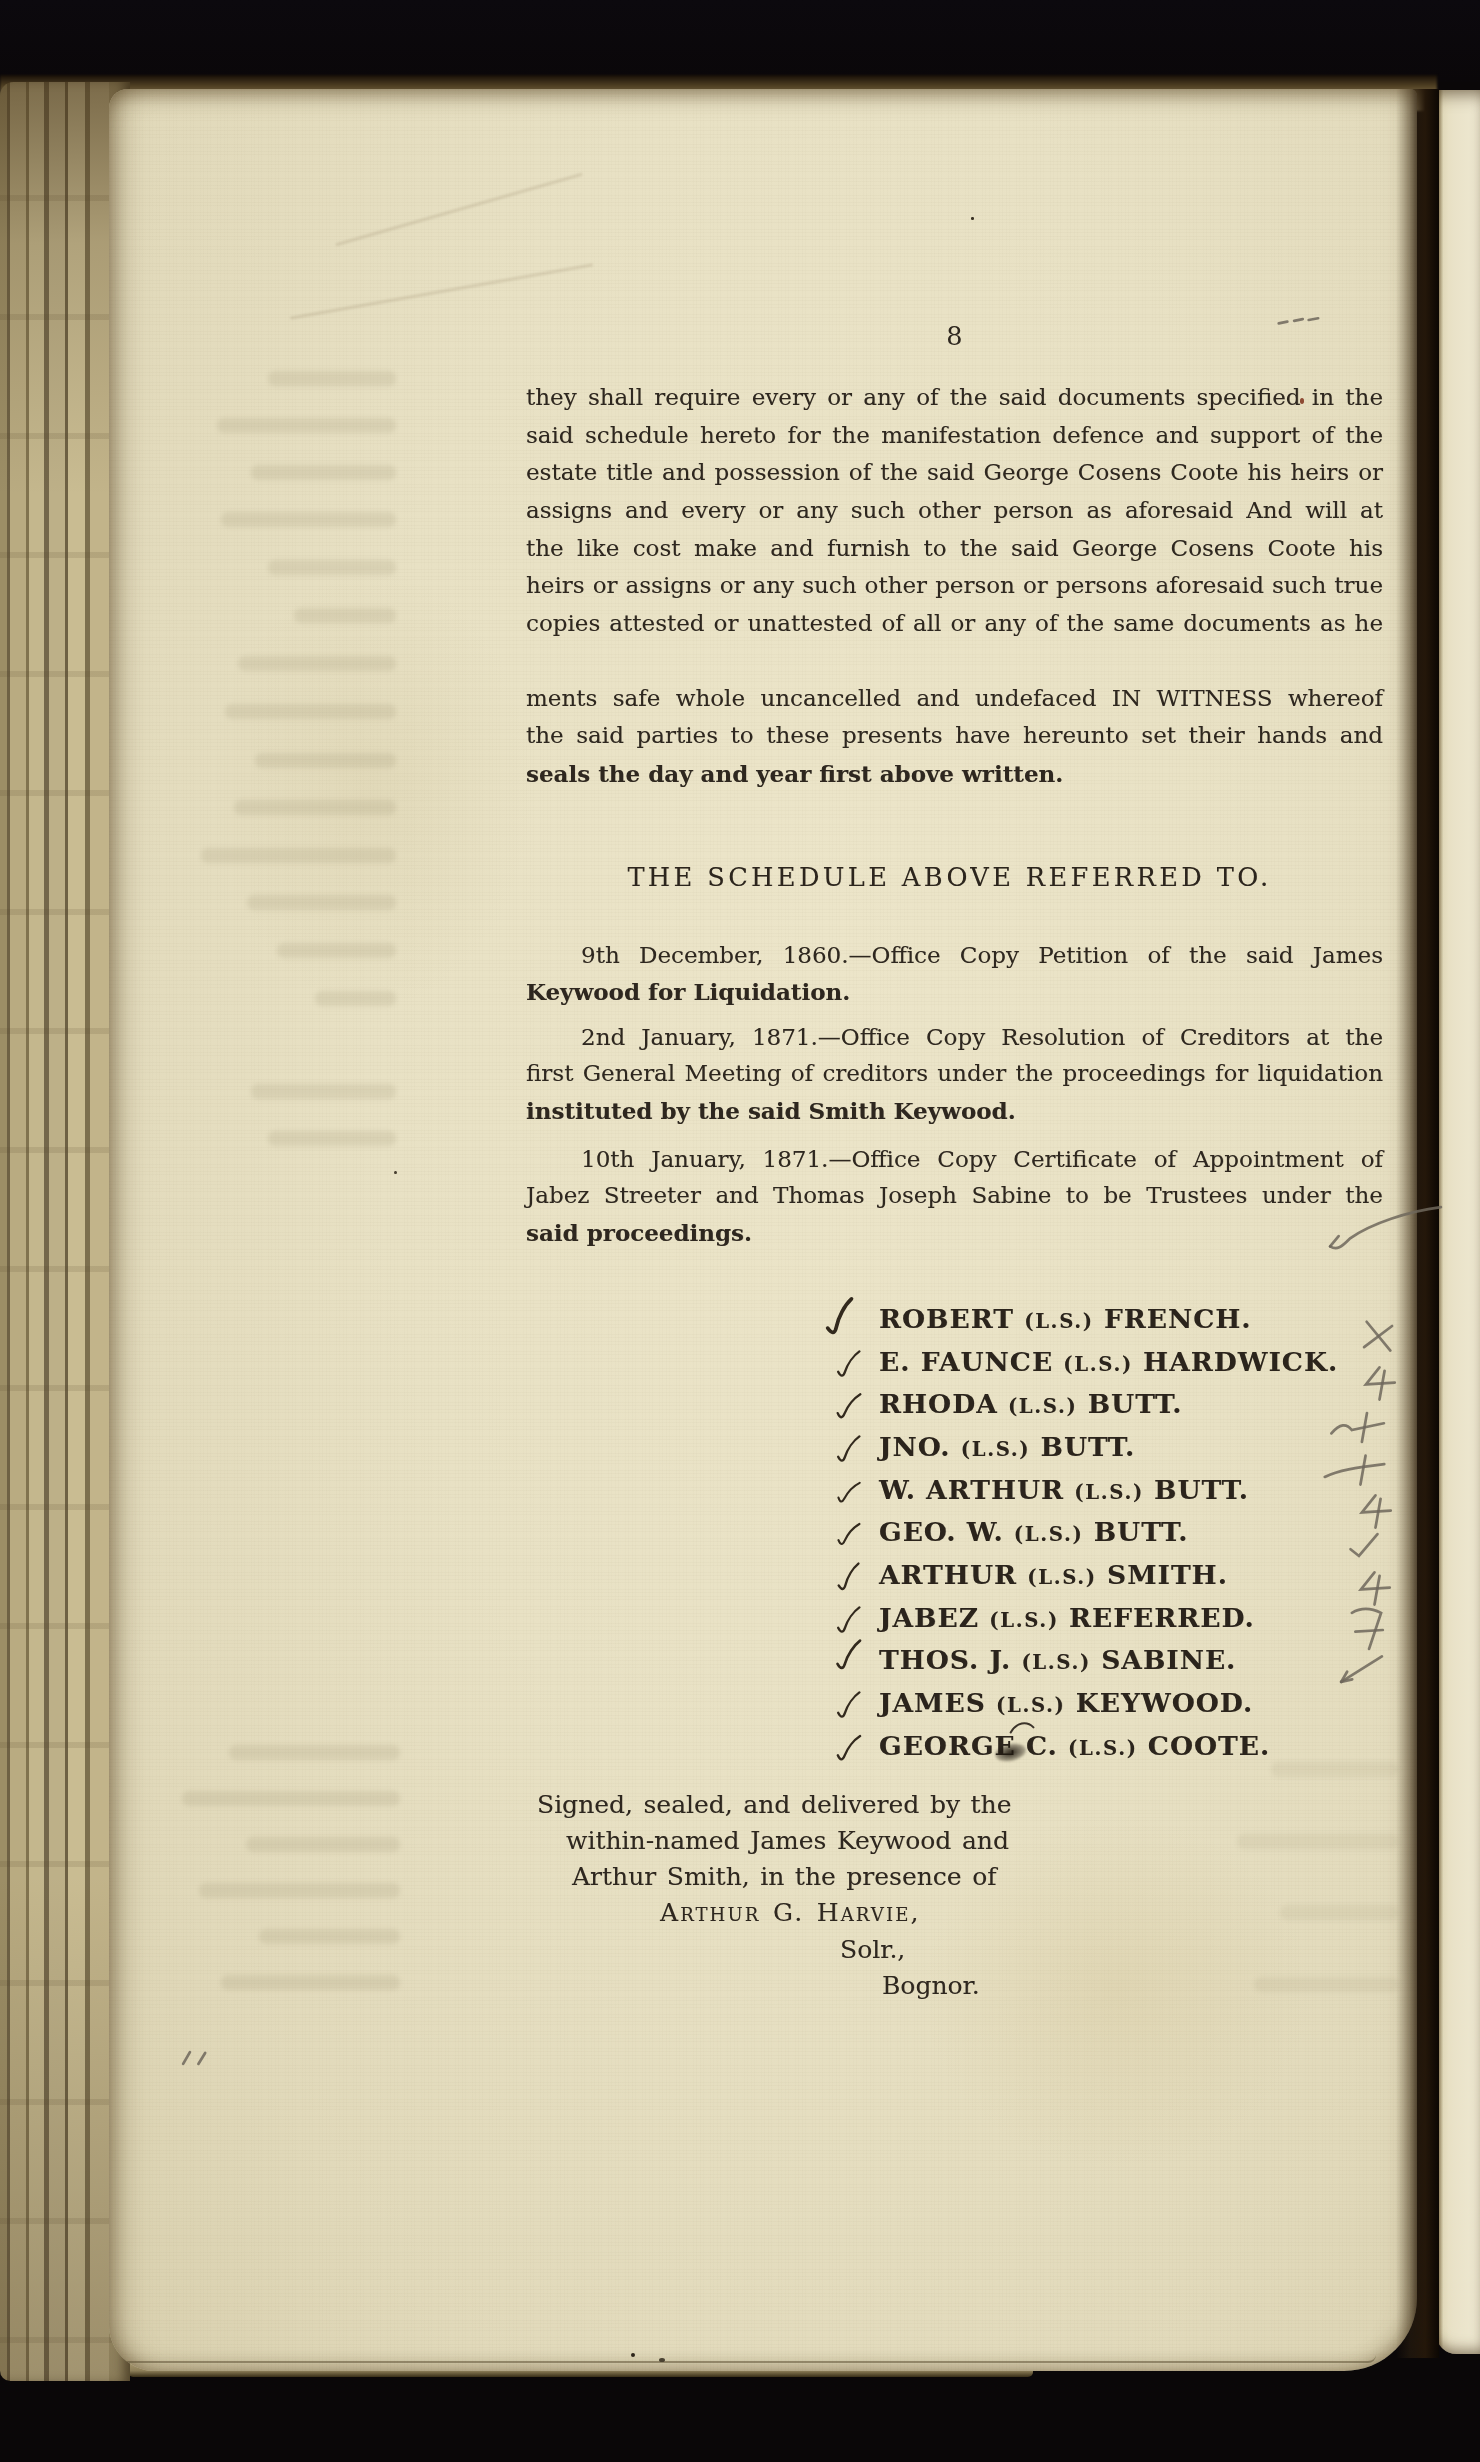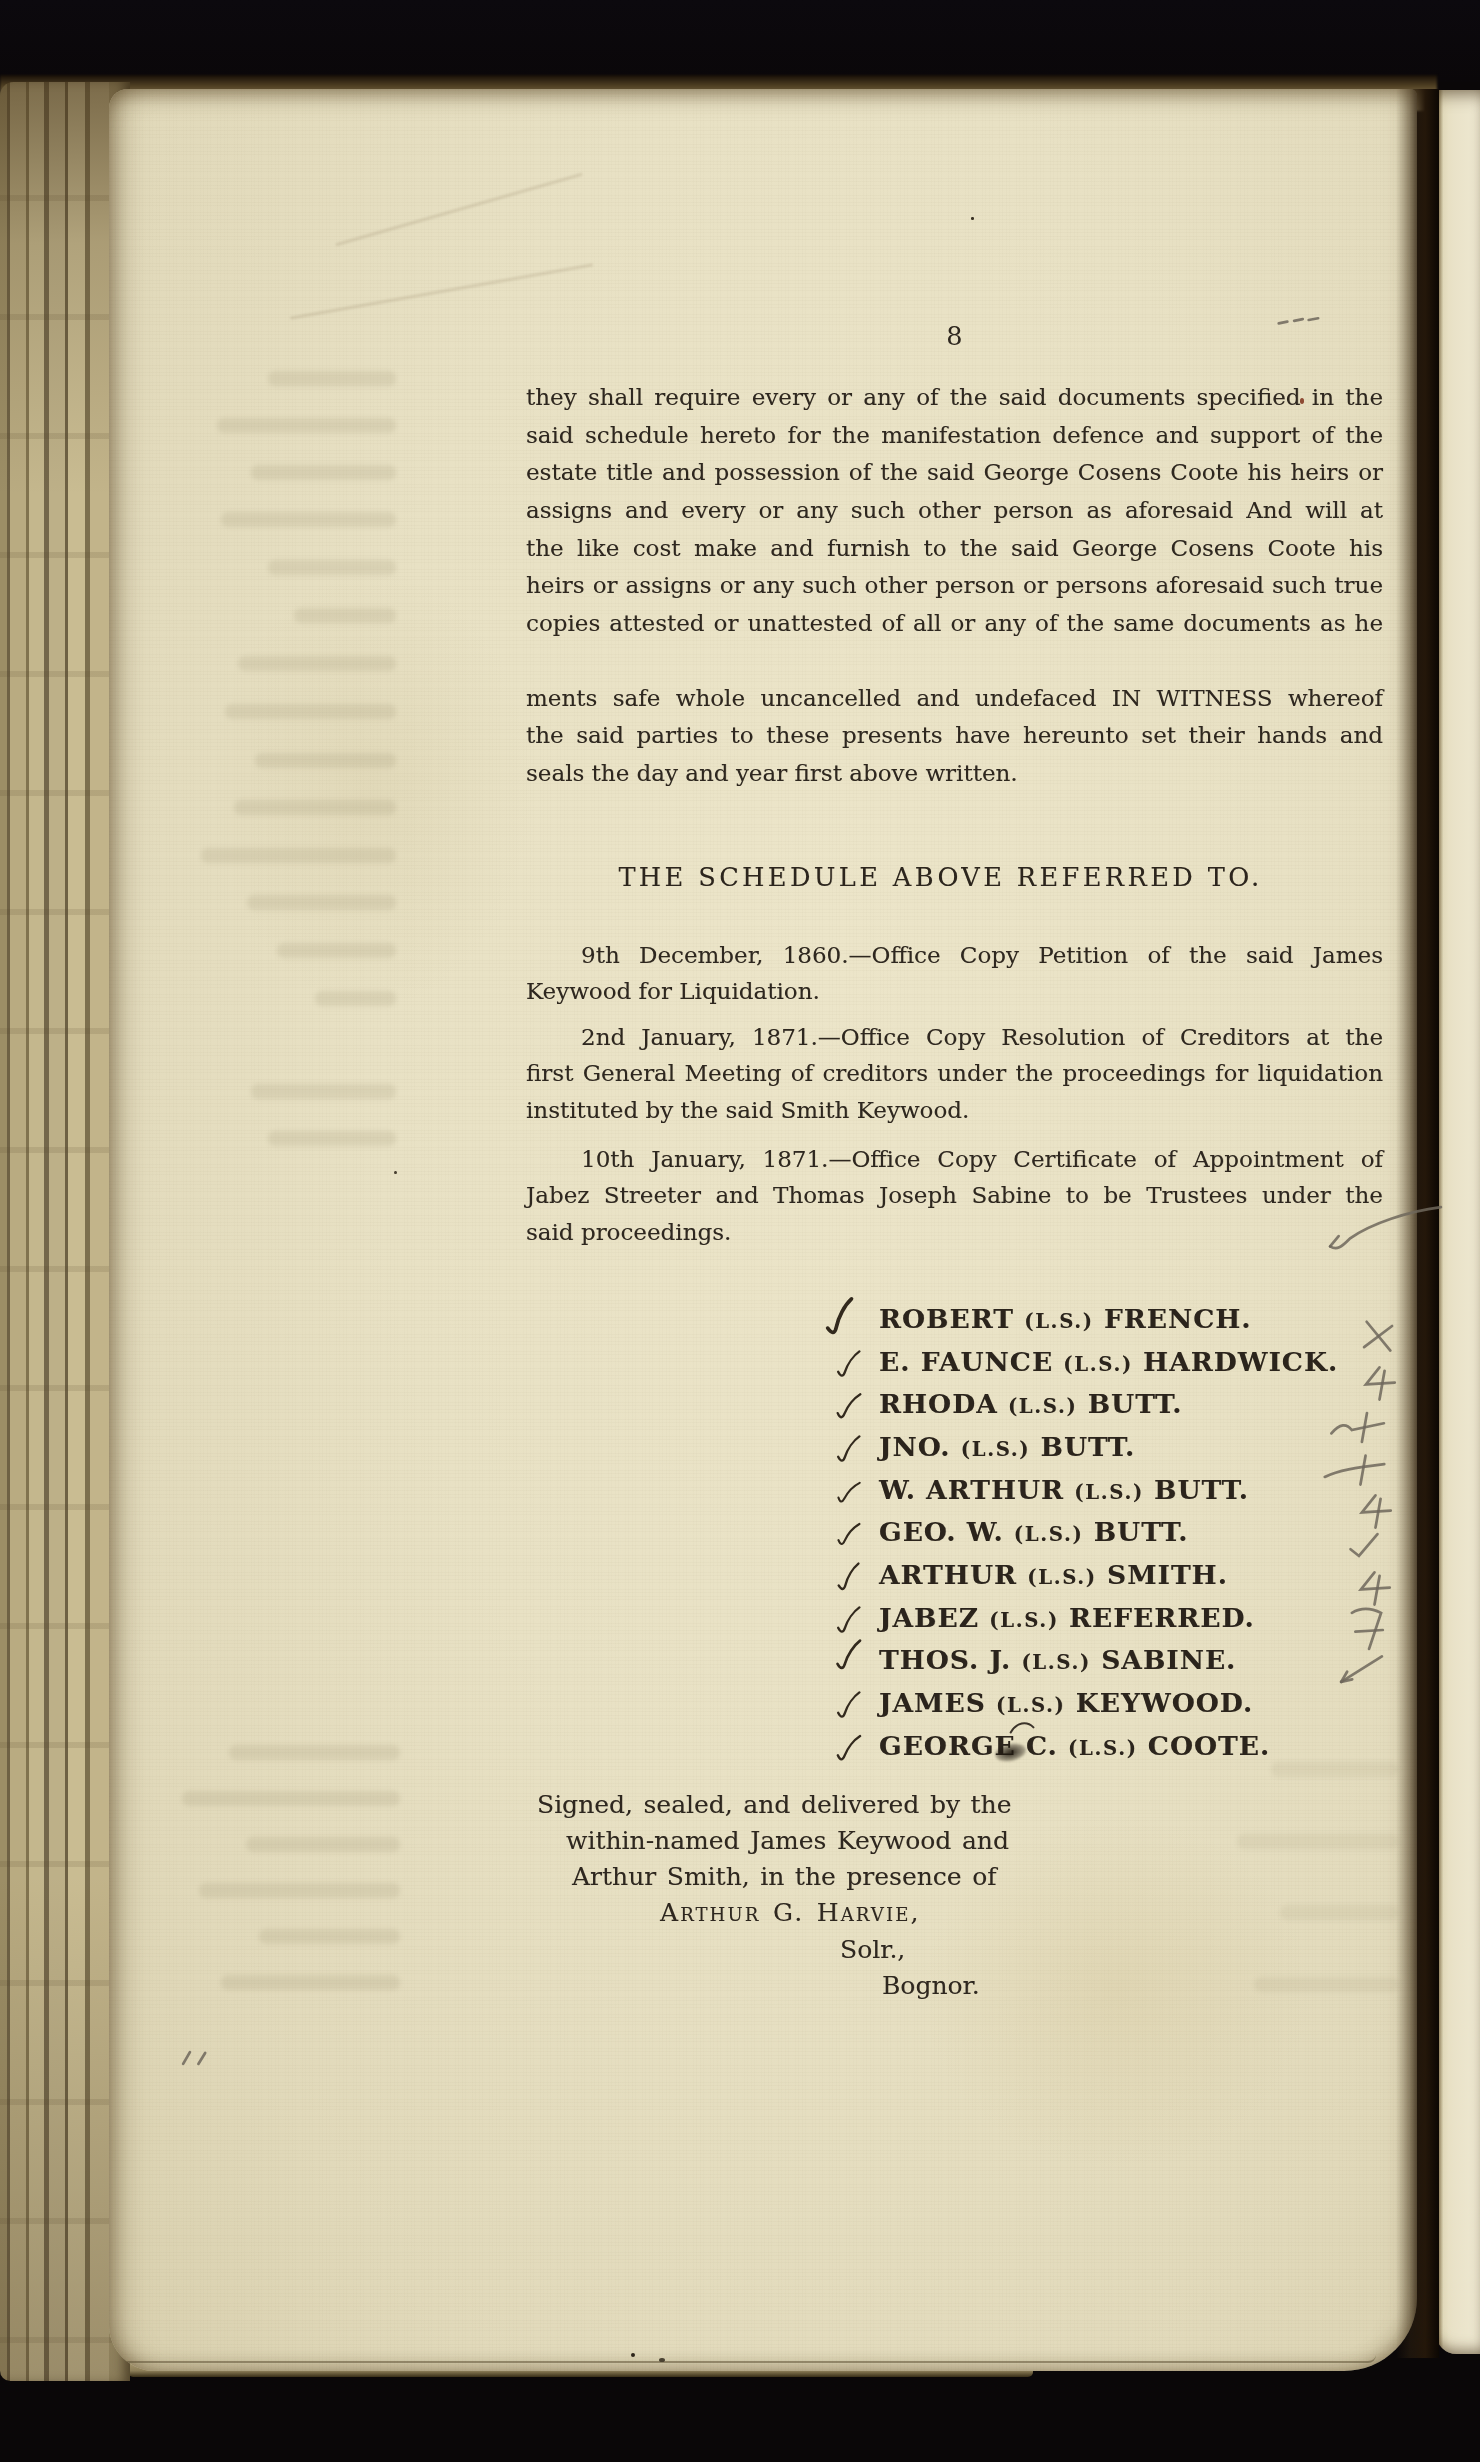--- a/index.html
+++ b/index.html
@@ -57,22 +57,22 @@
          background:linear-gradient(90deg,#57452a 0%,#9a8a63 6%,#e6debf 16%,#e9e2c8 40%,#efe9d2 100%);
          box-shadow:inset 0 12px 17px -8.5px rgba(70,52,28,.7), inset 0 -10.2px 13.7px -6.8px rgba(70,52,28,.6);}
 
   
   .pageno{position:absolute;left:417px;width:857px;top:232px;text-align:center;
          font-size:25.6px;z-index:4;}
   .line{position:absolute;left:417px;width:857px;font-size:23px;z-index:4;
          text-shadow:0.3px 0.4px 0.3px rgba(46,39,31,.3);}
   .just{text-align:justify;text-align-last:justify;}
   .indent{padding-left:55px;box-sizing:border-box;}
-  .left{white-space:nowrap;}
-  .heading{position:absolute;left:403px;width:857px;top:773px;text-align:center;
+  .left{white-space:nowrap;font-weight:bold;}
+  .heading{position:absolute;left:412px;width:857px;top:773px;text-align:center;
          font-size:25.6px;letter-spacing:3.4px;z-index:4;color:#2c251d;
          text-shadow:0.3px 0.4px 0.3px rgba(46,39,31,.3);}
 
   .sig-row{position:absolute;left:770px;height:39px;white-space:nowrap;z-index:4;
          font-weight:bold;font-size:26.5px;letter-spacing:1px;color:#2b241c;
          text-shadow:0.3px 0.4px 0.3px rgba(43,36,28,.3);margin-top:20px;}
   .seal{font-size:19.6px;letter-spacing:1.7px;margin:0 10.2px;}
   .check{position:absolute;left:-46px;top:1.7px;width:29px;height:34px;}
   .check path{stroke:#32291d;stroke-width:2.8;fill:none;stroke-linecap:round;}
   .r0 .check{transform:scale(1.28) rotate(-7deg);left:-55px;top:-1.7px;}

